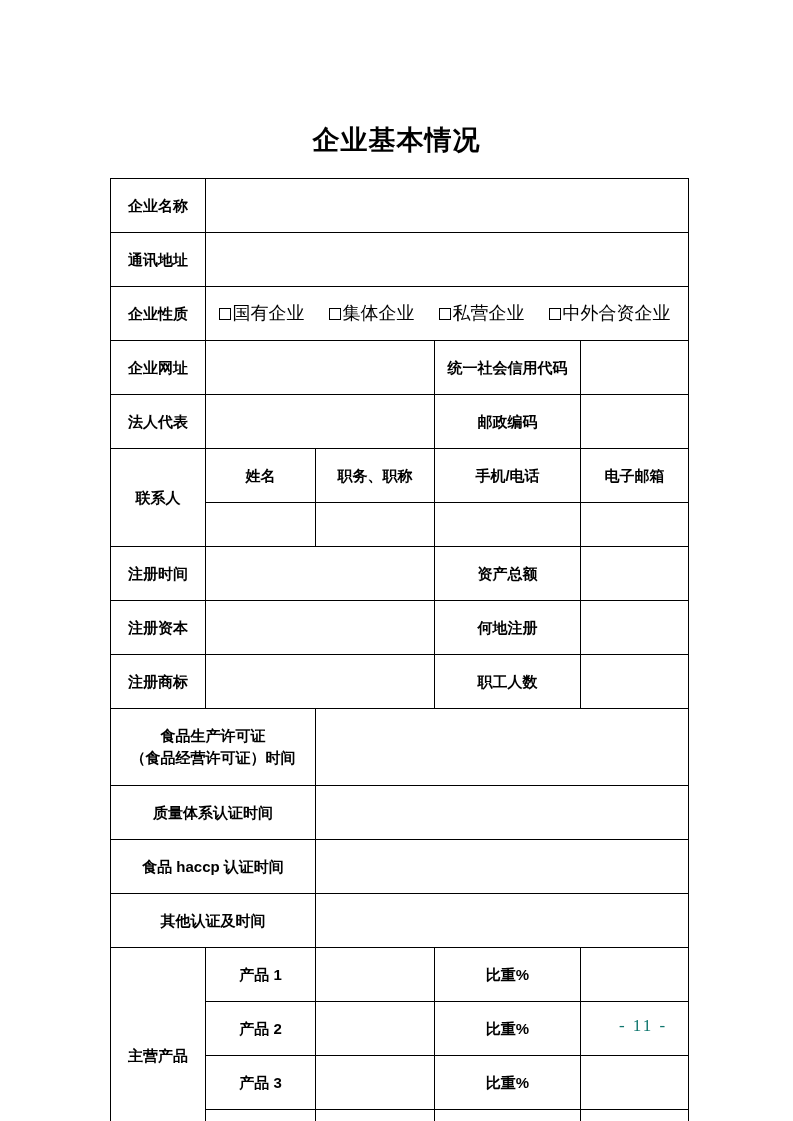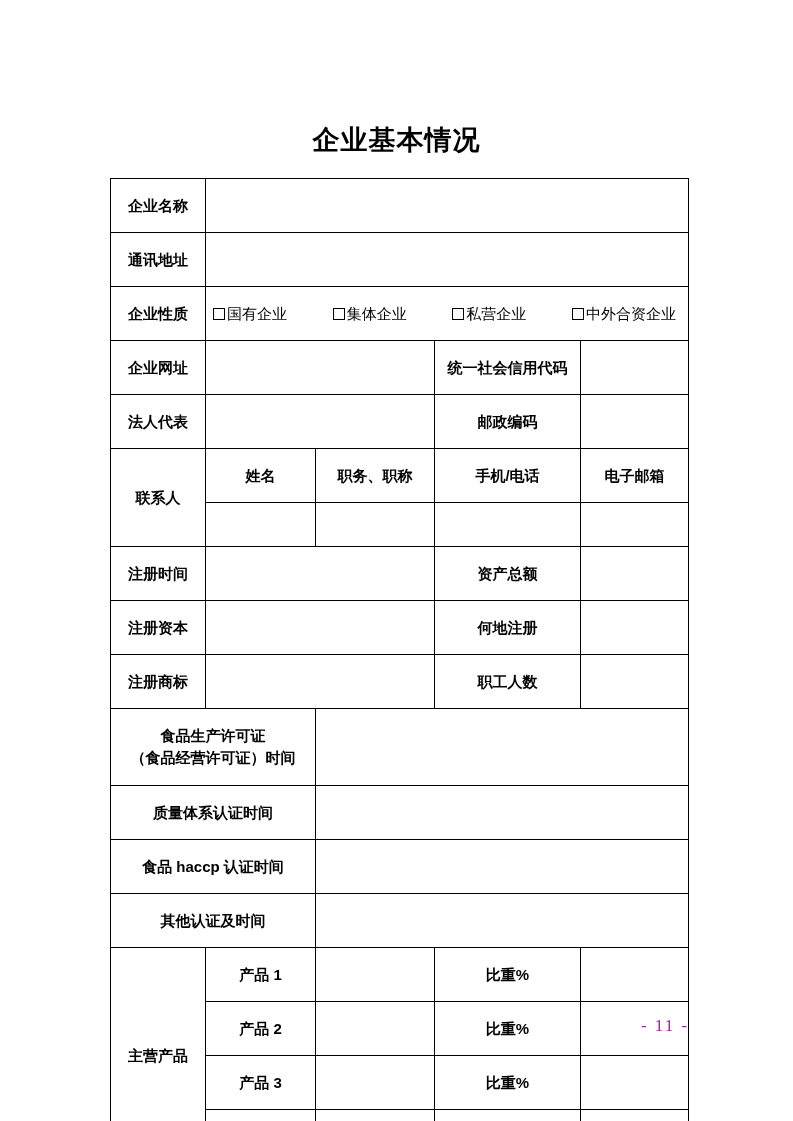--- a/index.html
+++ b/index.html
@@ -22,32 +22,32 @@
     border: 1.5px solid #000000;
     font-size: 15px; font-weight: bold;
     text-align: center; vertical-align: middle;
     padding: 16px 2px; line-height: 1.4;
     overflow: hidden; white-space: nowrap;
   }
   td.value-cell { font-weight: normal; text-align: left; padding-left: 6px; }
   td.two-line { white-space: normal; line-height: 1.45; margin-left: 24px; }
   .nature-cell { padding: 0; }
   .nature-row {
-    display: flex; justify-content: space-between; align-items: center;
-    padding: 0 12px 0 7px; font-weight: normal; font-size: 15px; gap: 24px;
+    display: flex; justify-content: center; align-items: center;
+    padding: 0 12px 0 7px; font-weight: normal; font-size: 18px; gap: 24px;
   }
   .opt { display: inline-flex; align-items: center; cursor: default; }
   .cb {
     display: inline-block; width: 12px; height: 12px;
     border: 1.5px solid #000000; margin-right: 2px; background: #ffffff;
   }
   .page-number {
-    position: absolute; left: 610px; top: 1016px; width: 110px;
+    position: absolute; left: 588px; top: 1016px; width: 110px;
     font-family: "Liberation Serif", "DejaVu Serif", serif;
-    font-size: 17px; color: #a21caf; letter-spacing: 2px; text-align: center;
+    font-size: 17px; color: #0f766e; letter-spacing: 2px; text-align: center;
   }
 </style>
 </head>
 <body>
 
 <div class="doc-title">企业基本情况</div>
 
 <table class="form-table">
   <colgroup>
     <col style="width:95px">

